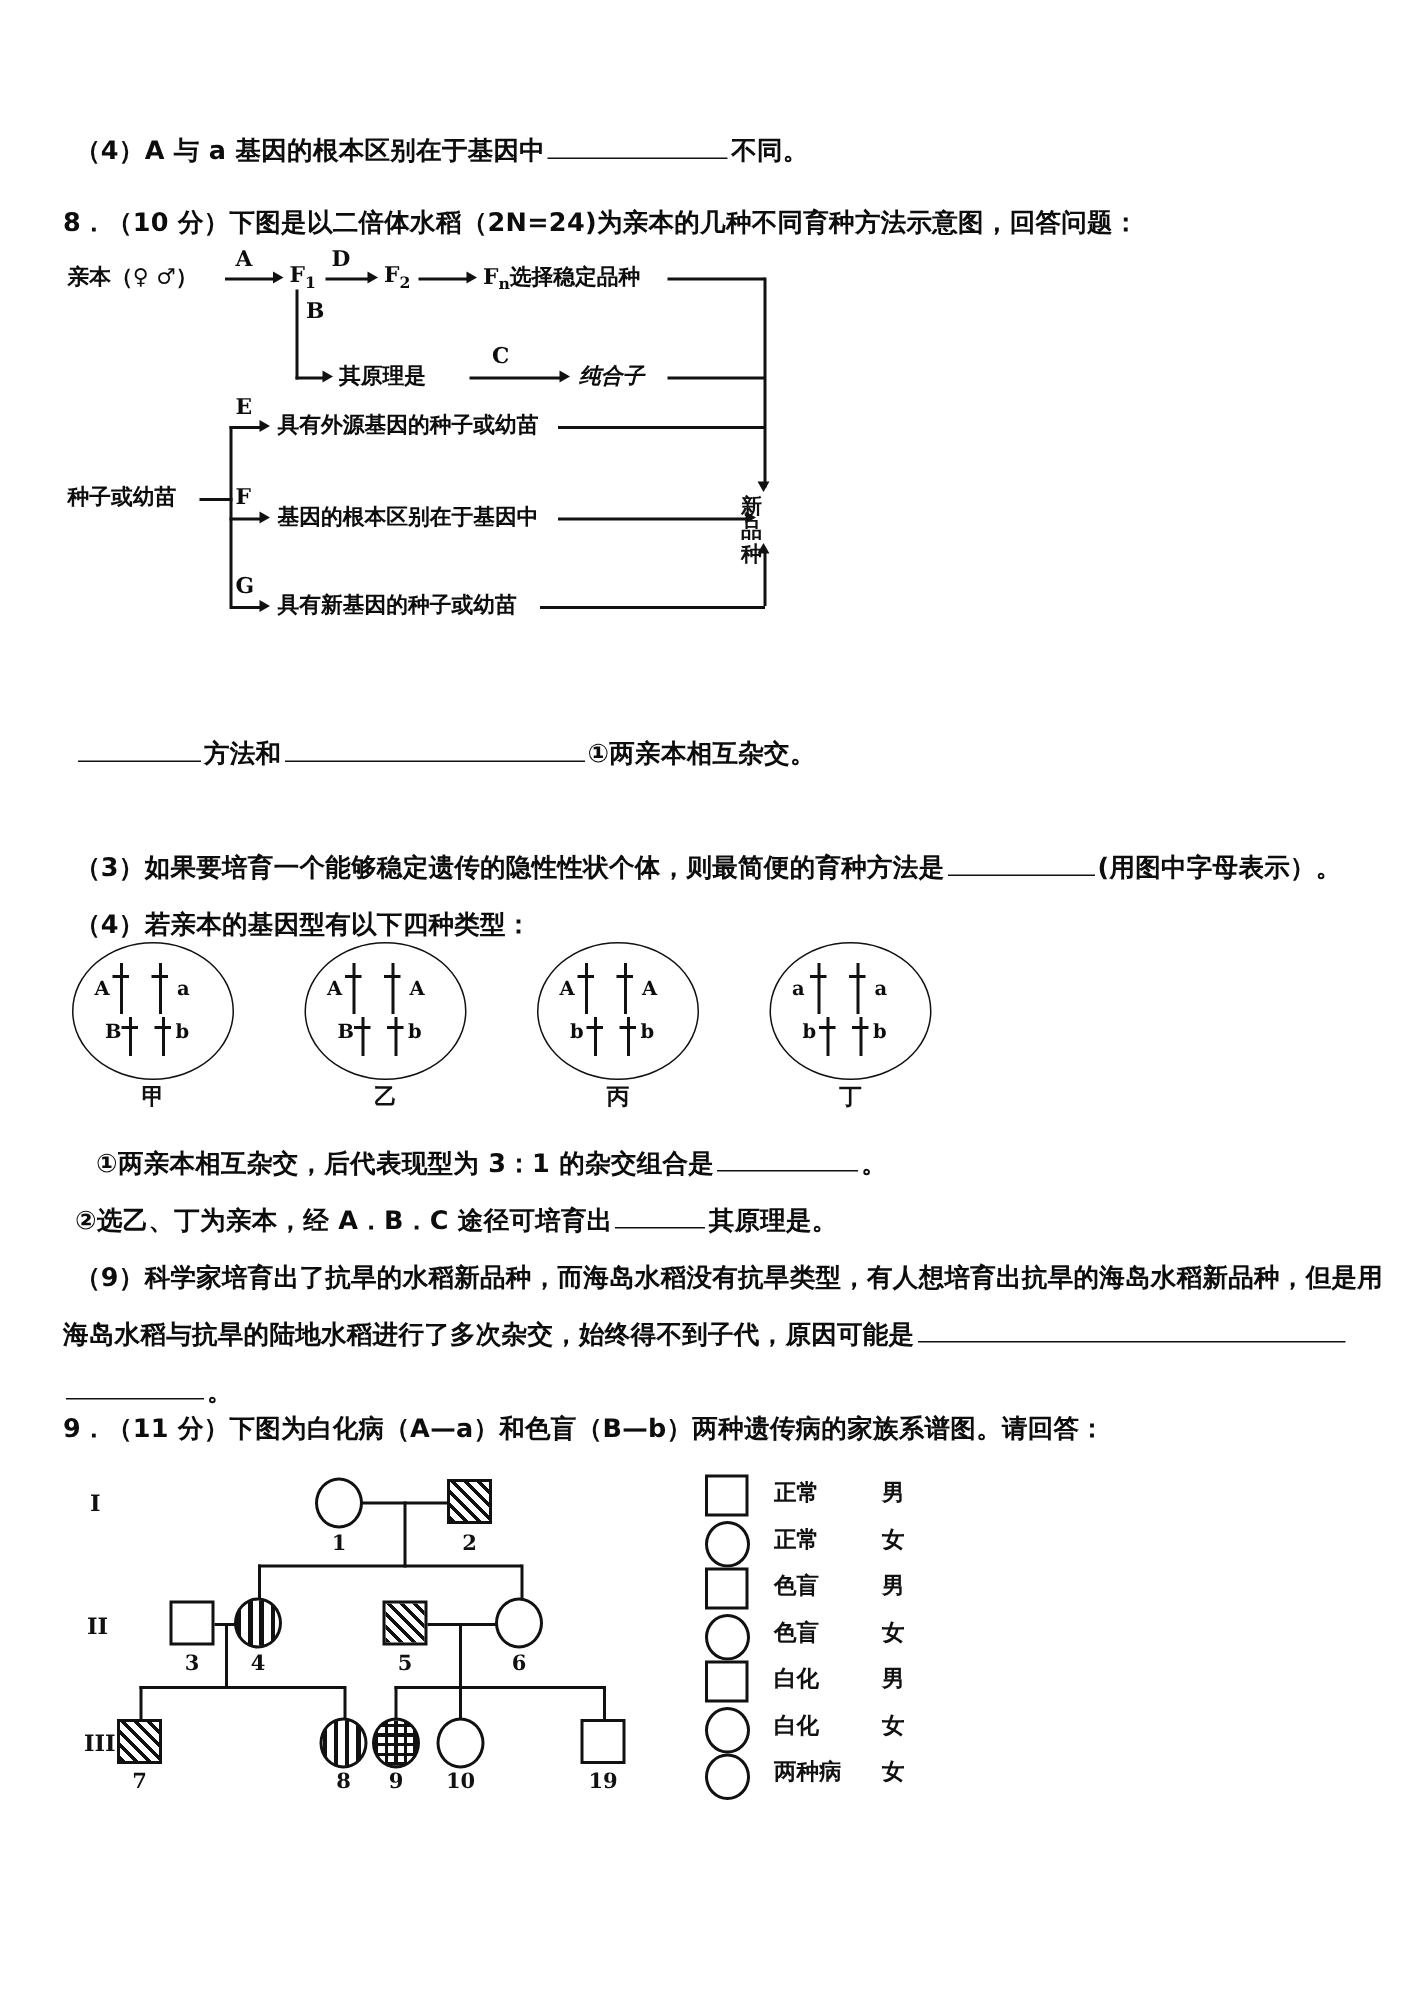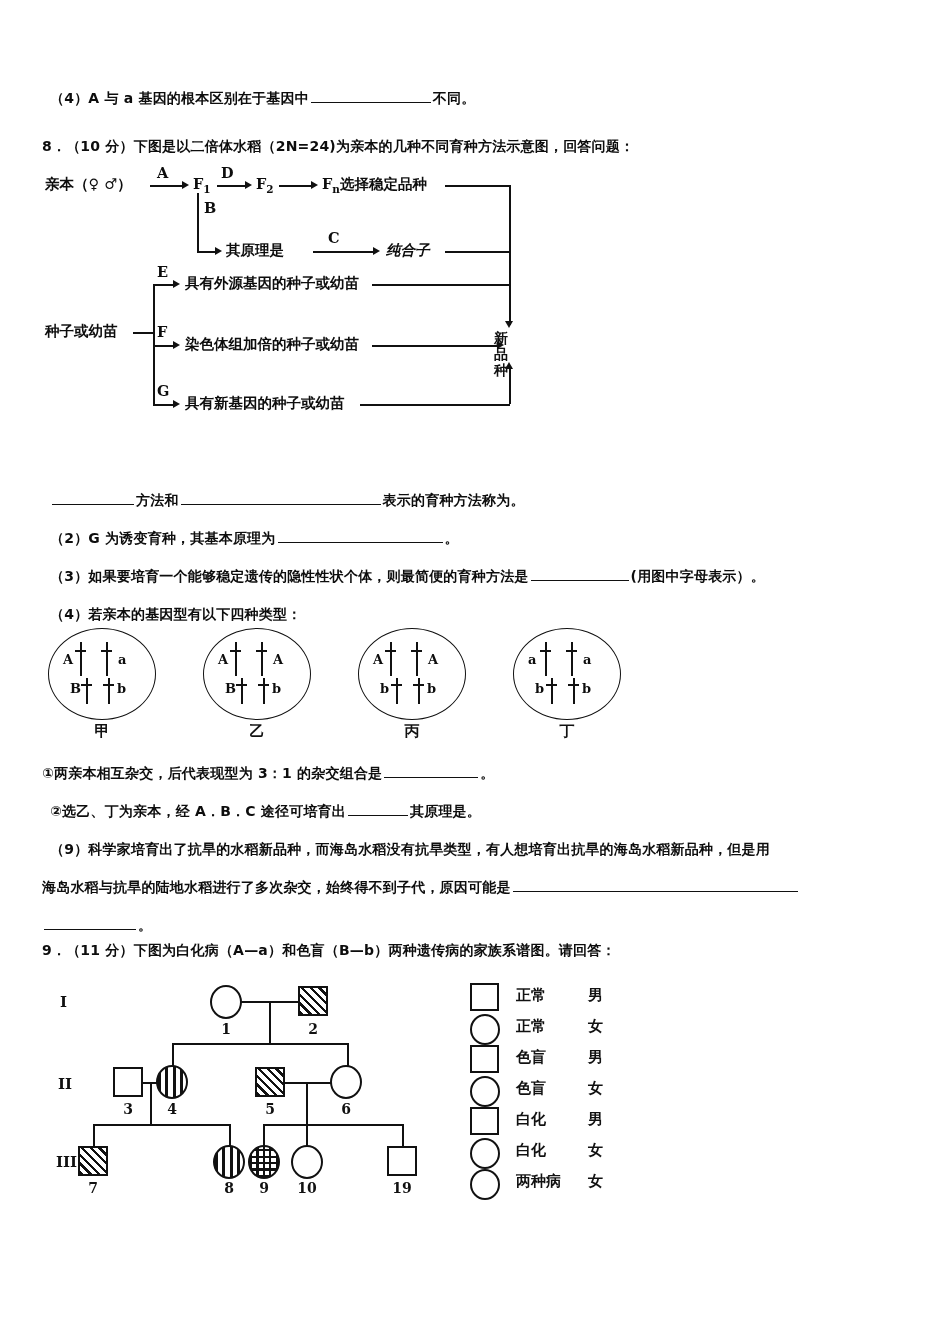--- a/index.html
+++ b/index.html
@@ -16,21 +16,21 @@
     overflow: hidden;
   }
   .page {
     position: relative;
     width: 950px;
     height: 1344px;
     padding: 0;
   }
   .para {
     position: absolute;
-    font-size: 14px;
+    font-size: 17px;
     font-weight: bold;
     letter-spacing: 0.2px;
     line-height: 1.55;
     color: #0d0d0d;
     white-space: nowrap;
   }
   .blank {
     display: inline-block;
     border-bottom: 1.4px solid #111;
     vertical-align: baseline;
@@ -277,43 +277,40 @@
 
     <div class="ln h" style="left:108px; top:121px; width:22px;"></div>
     <div class="arrow-r" style="left:128px; top:117px;"></div>
     <div class="lbl" style="left:112px; top:100px;">E</div>
     <div class="lbl" style="left:140px; top:111px;">具有外源基因的种子或幼苗</div>
     <div class="ln h" style="left:327px; top:121px; width:138px;"></div>
 
     <div class="ln h" style="left:108px; top:182px; width:22px;"></div>
     <div class="arrow-r" style="left:128px; top:178px;"></div>
     <div class="lbl" style="left:112px; top:160px;">F</div>
-    <div class="lbl" style="left:140px; top:172px;">染色体组加倍的种子或幼苗</div>
+    <div class="lbl" style="left:140px; top:172px;">基因的根本区别在于基因中</div>
     <div class="ln h" style="left:327px; top:182px; width:128px;"></div>
     <div class="arrow-r" style="left:452px; top:178px;"></div>
 
     <div class="ln h" style="left:108px; top:241px; width:22px;"></div>
     <div class="arrow-r" style="left:128px; top:237px;"></div>
     <div class="lbl" style="left:112px; top:219px;">G</div>
     <div class="lbl" style="left:140px; top:231px;">具有新基因的种子或幼苗</div>
     <div class="ln h" style="left:315px; top:241px; width:150px;"></div>
 
     <div class="ln v" style="left:464px; top:203px; height:38px;"></div>
     <div class="arrow-u" style="left:460px; top:199px;"></div>
   </div>
 
   <div id="newvariety">新品种</div>
 
   <div class="para" style="left:50px; top:490px;">
-    <span class="blank" style="width:82px;"></span><span>方法和</span><span class="blank" style="width:200px;"></span><span>表示的育种方法称为。</span>
-  </div>
-
-  <div class="para" style="left:50px; top:528px;">
-    <span>（2）G 为诱变育种，其基本原理为</span><span class="blank" style="width:165px;"></span><span>。</span>
-  </div>
+    <span class="blank" style="width:82px;"></span><span>方法和</span><span class="blank" style="width:200px;"></span><span>①两亲本相互杂交。</span>
+  </div>
+
 
   <div class="para" style="left:50px; top:566px;">
     <span>（3）如果要培育一个能够稳定遗传的隐性性状个体，则最简便的育种方法是</span><span class="blank" style="width:98px;"></span><span>(用图中字母表示）。</span>
   </div>
 
   <div class="para" style="left:50px; top:604px;">（4）若亲本的基因型有以下四种类型：</div>
 
   <div id="cells">
 
     <div class="cellwrap" style="left:0px;">
@@ -378,21 +375,21 @@
       <div class="chrom" style="left:38px; top:50px; height:26px;"></div>
       <div class="chrom-bar" style="left:33px; top:56px; width:11px;"></div>
       <div class="chrom" style="left:60px; top:50px; height:26px;"></div>
       <div class="chrom-bar" style="left:55px; top:56px; width:11px;"></div>
       <div class="gl" style="left:22px; top:53px;">b</div>
       <div class="gl" style="left:69px; top:53px;">b</div>
       <div class="cellname">丁</div>
     </div>
   </div>
 
-  <div class="para" style="left:42px; top:763px;">
+  <div class="para" style="left:64px; top:763px;">
     <span>①两亲本相互杂交，后代表现型为 3：1 的杂交组合是</span><span class="blank" style="width:94px;"></span><span>。</span>
   </div>
   <div class="para" style="left:50px; top:801px;">
     <span>②选乙、丁为亲本，经 A．B．C 途径可培育出</span><span class="blank" style="width:60px;"></span><span>其原理是。</span>
   </div>
 
   <div class="para" style="left:50px; top:839px;">（9）科学家培育出了抗旱的水稻新品种，而海岛水稻没有抗旱类型，有人想培育出抗旱的海岛水稻新品种，但是用</div>
   <div class="para" style="left:42px; top:877px;">
     <span>海岛水稻与抗旱的陆地水稻进行了多次杂交，始终得不到子代，原因可能是</span><span class="blank" style="width:285px;"></span>
   </div>

